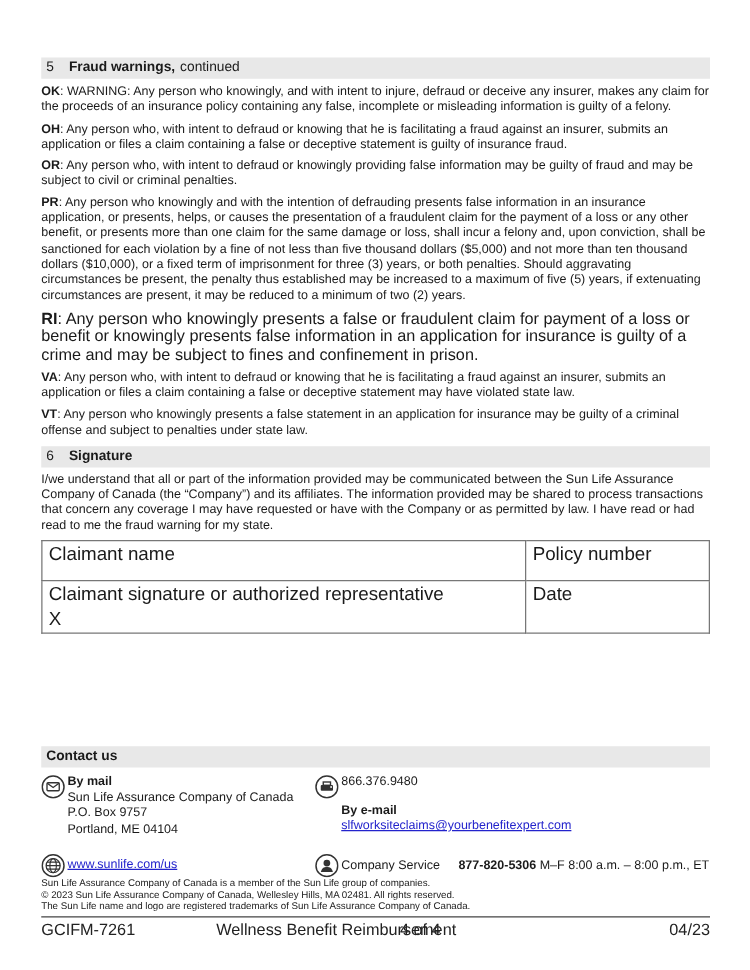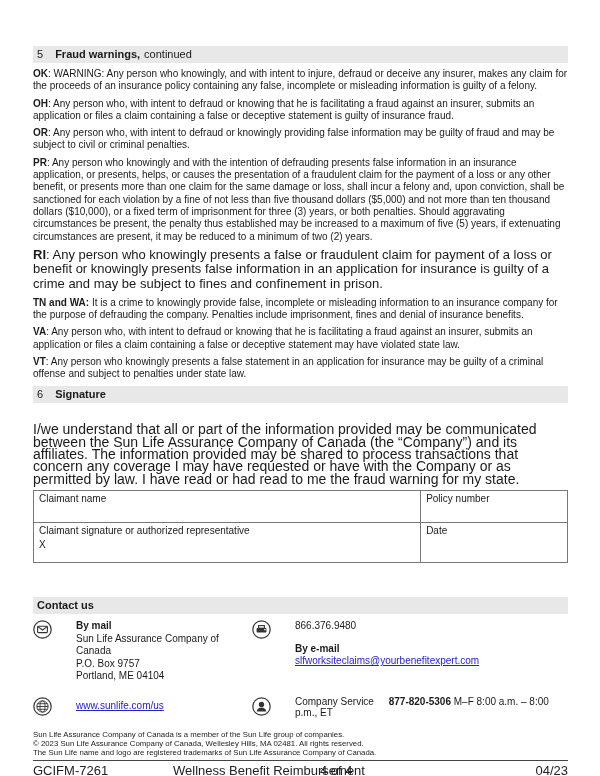--- a/index.html
+++ b/index.html
@@ -16,39 +16,39 @@
     padding:0 4px; display:flex; white-space:nowrap; overflow:hidden;
   }
   .sec-num { margin-right:12px; }
   .sec-title { font-weight:bold; }
   .sec-rest { margin-left:4px; }
 
   p.warn { font-size:10px; line-height:12.3px; margin-top:5px; }
   p.warn b { font-weight:bold; }
   p.warn.large { font-size:13px; line-height:14.6px; }
 
-  p.sig-statement { font-size:14px; line-height:12.3px; margin-top:20px; }
+  p.sig-statement { font-size:10px; line-height:12.3px; margin-top:4px; }
 
   table.sig-table {
     width:100%; border-collapse:collapse; margin-top:5px;
-    font-size:10px;
+    font-size:15px;
   }
   table.sig-table td {
     border:1px solid #777; vertical-align:top; padding:2px 5px;
   }
   td.col-main { width:72.5%; }
   tr.row-name td { height:32px; }
   tr.row-sig td { height:40px; }
   .x-mark { display:block; margin-top:3px; }
 
   
   .bottom { position:absolute; top:597px; left:33px; width:535px; }
 
   .contact-grid { display:grid; grid-template-columns:219px 1fr; margin-top:6px; }
-  .contact-cell { display:flex; gap:24px; align-items:flex-start; }
+  .contact-cell { display:flex; gap:2px; align-items:flex-start; }
   .contact-cell.center { align-items:center; }
   .c-icon { flex:0 0 auto; width:19px; height:19px; }
   .c-icon svg { display:block; width:19px; height:19px; }
   .c-text { font-size:10px; line-height:12.5px; }
   .c-head { font-weight:bold; }
   .email-group { margin-top:10px; }
   a.doc-link { color:#2323cc; text-decoration:underline; cursor:pointer; }
   .contact-row2 { margin-top:13px; }
   .cs-line { font-size:10px; }
   .cs-line b { font-weight:bold;margin-left:12px; }
@@ -78,21 +78,20 @@
     <p class="warn"><b>OK</b><span>: WARNING: Any person who knowingly, and with intent to injure, defraud or deceive any insurer, makes any claim for the proceeds of an insurance policy containing any false, incomplete or misleading information is guilty of a felony.</span></p>
 
     <p class="warn"><b>OH</b><span>: Any person who, with intent to defraud or knowing that he is facilitating a fraud against an insurer, submits an application or files a claim containing a false or deceptive statement is guilty of insurance fraud.</span></p>
 
     <p class="warn"><b>OR</b><span>: Any person who, with intent to defraud or knowingly providing false information may be guilty of fraud and may be subject to civil or criminal penalties.</span></p>
 
     <p class="warn"><b>PR</b><span>: Any person who knowingly and with the intention of defrauding presents false information in an insurance application, or presents, helps, or causes the presentation of a fraudulent claim for the payment of a loss or any other benefit, or presents more than one claim for the same damage or loss, shall incur a felony and, upon conviction, shall be sanctioned for each violation by a fine of not less than five thousand dollars ($5,000) and not more than ten thousand dollars ($10,000), or a fixed term of imprisonment for three (3) years, or both penalties. Should aggravating circumstances be present, the penalty thus established may be increased to a maximum of five (5) years, if extenuating circumstances are present, it may be reduced to a minimum of two (2) years.</span></p>
 
     <p class="warn large"><b>RI</b><span>: Any person who knowingly presents a false or fraudulent claim for payment of a loss or benefit or knowingly presents false information in an application for insurance is guilty of a crime and may be subject to fines and confinement in prison.</span></p>
 
-    <p class="warn"><b>TN and WA:</b><span> It is a crime to knowingly provide false, incomplete or misleading information to an insurance company for the purpose of defrauding the company. Penalties include imprisonment, fines and denial of insurance benefits.</span></p>
 
     <p class="warn"><b>VA</b><span>: Any person who, with intent to defraud or knowing that he is facilitating a fraud against an insurer, submits an application or files a claim containing a false or deceptive statement may have violated state law.</span></p>
 
     <p class="warn"><b>VT</b><span>: Any person who knowingly presents a false statement in an application for insurance may be guilty of a criminal offense and subject to penalties under state law.</span></p>
 
     <div class="section-bar" style="margin-top:6px;">
       <span class="sec-num">6</span>
       <span class="sec-title">Signature</span>
     </div>
 
@@ -186,21 +185,21 @@
               <circle cx="9.5" cy="7.4" r="2.7" fill="#333"></circle>
               <path d="M4.7 14.6 C5.3 11.6 7.1 10.6 9.5 10.6 C11.9 10.6 13.7 11.6 14.3 14.6 Z" fill="#333"></path>
             </svg>
         </span>
         <div class="cs-line">
           <span>Company Service </span><b>877-820-5306</b><span>  M–F 8:00 a.m. – 8:00 p.m., ET</span>
         </div>
       </div>
     </div>
 
-    <div class="legal" style="margin-top:12px;">
+    <div class="legal" style="margin-top:0;">
       <p>Sun Life Assurance Company of Canada is a member of the Sun Life group of companies.</p>
       <p>© 2023 Sun Life Assurance Company of Canada, Wellesley Hills, MA 02481. All rights reserved.</p>
       <p>The Sun Life name and logo are registered trademarks of Sun Life Assurance Company of Canada.</p>
     </div>
 
     <hr class="footer-rule">
 
     <div class="footer-row">
       <span class="fr-code">GCIFM-7261</span>
       <span class="fr-title">Wellness Benefit Reimbursement</span>

